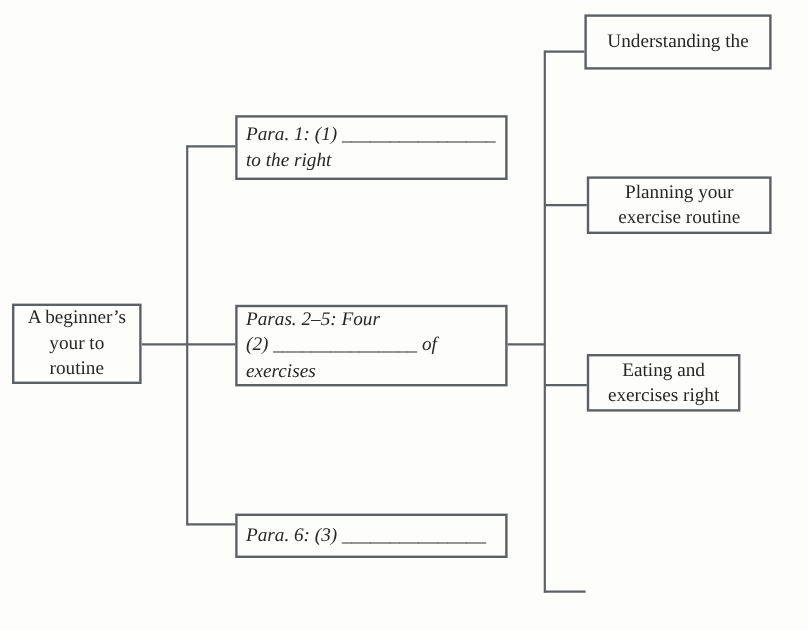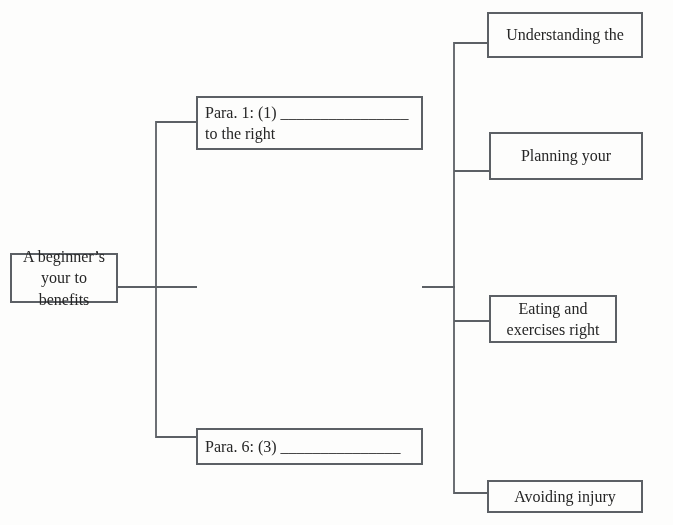--- a/index.html
+++ b/index.html
@@ -47,28 +47,29 @@
     flex-direction: column;
     justify-content: center;
     text-align: center;
   }
   .leftpad {
     padding-left: 7px;
     display: flex;
     flex-direction: column;
     justify-content: center;
     text-align: left;
+    font-style: italic;
   }
   
-  .root { left: 10px;  top: 253px; width: 108px; height: 50px; }
+  .root { left: 10px;  top: 253px; width: 108px; height: 67px; }
   .mid1 { left: 196px; top: 96px;  width: 227px; height: 54px; }
   .mid2 { left: 196px; top: 254px; width: 227px; height: 68px; }
   .mid3 { left: 196px; top: 428px; width: 227px; height: 37px; }
   .r1   { left: 487px; top: 12px;  width: 156px; height: 46px; }
-  .r2   { left: 489px; top: 132px; width: 154px; height: 48px; }
+  .r2   { left: 489px; top: 147px; width: 154px; height: 48px; }
   .r3   { left: 489px; top: 295px; width: 128px; height: 48px; }
   .r4   { left: 487px; top: 480px; width: 156px; height: 33px; }
 </style>
 </head>
 <body>
 
 <div class="canvas">
 
   <svg class="connectors" viewBox="0 0 673 525" xmlns="http://www.w3.org/2000/svg">
 
@@ -81,43 +82,46 @@
     <line x1="454" y1="42" x2="454" y2="494"></line>
     <line x1="454" y1="43" x2="488" y2="43"></line>
     <line x1="454" y1="171" x2="490" y2="171"></line>
     <line x1="454" y1="321" x2="490" y2="321"></line>
     <line x1="454" y1="493" x2="488" y2="493"></line>
   </svg>
 
   <div class="box root center">
     <div class="ln">A beginner’s</div>
     <div class="ln">your to</div>
-    <div class="ln">benefits</div>
+    <div class="ln">routine</div>
   </div>
 
   <div class="box mid1 leftpad">
     <div class="ln">Para. 1: (1) ________________</div>
     <div class="ln">to the right</div>
   </div>
 
+  <div class="box mid2 leftpad">
+    <div class="ln">Paras. 2–5: Four</div>
+    <div class="ln">(2) _______________ of</div>
+    <div class="ln">exercises</div>
+  </div>
 
   <div class="box mid3 leftpad">
     <div class="ln">Para. 6: (3) _______________</div>
   </div>
 
   <div class="box r1 center">
     <div class="ln">Understanding the</div>
   </div>
 
   <div class="box r2 center">
     <div class="ln">Planning your</div>
+    <div class="ln">exercise routine</div>
   </div>
 
   <div class="box r3 center">
     <div class="ln">Eating and</div>
     <div class="ln">exercises right</div>
   </div>
 
-  <div class="box r4 center">
-    <div class="ln">Avoiding injury</div>
-  </div>
 
 </div>
 
 </body></html>

